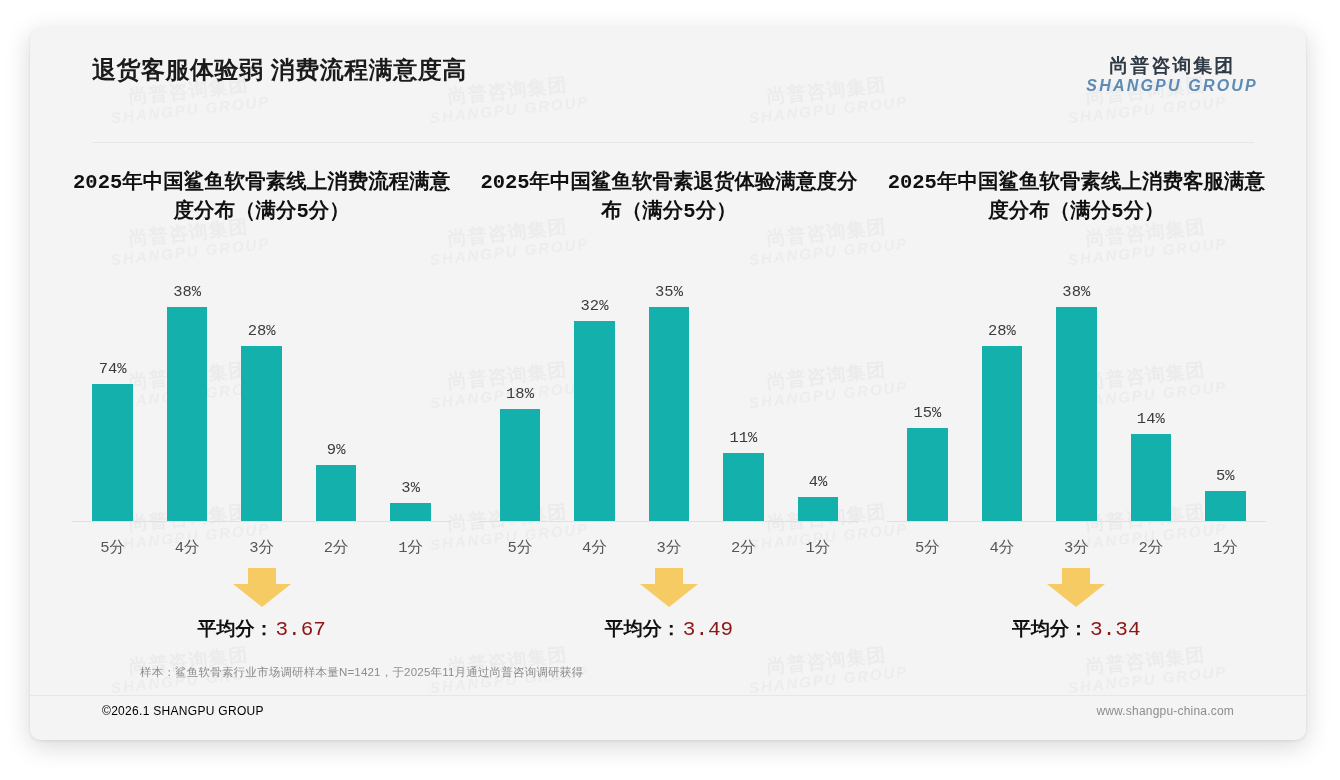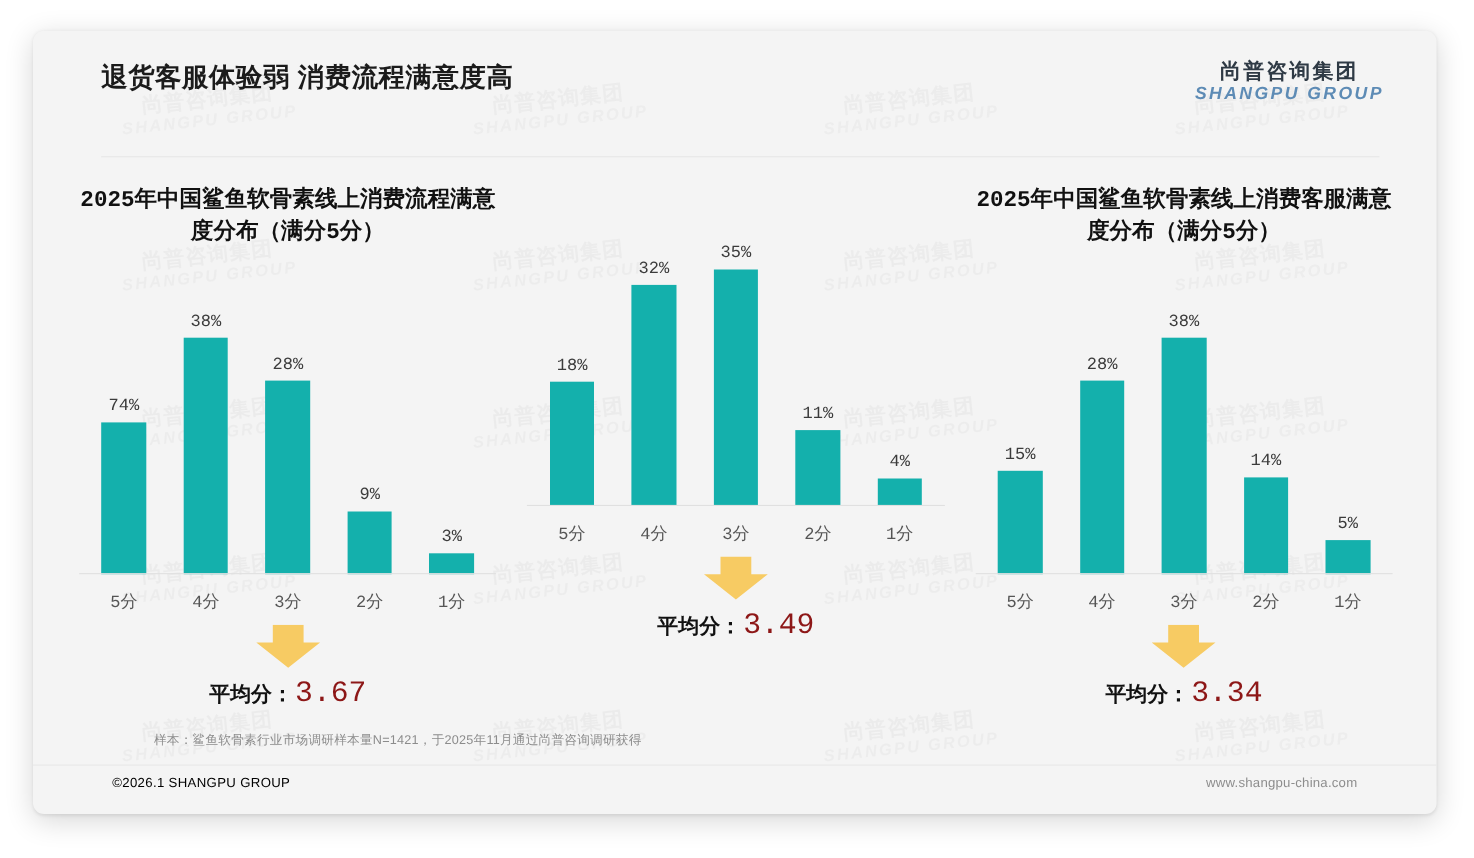--- a/index.html
+++ b/index.html
@@ -64,21 +64,21 @@
   .tick{width:18%;text-align:center;font-size:15.5px;color:#555;}
 
   
   .avg-wrap{position:relative;height:104px;margin-top:6px;}
   .arrow{position:absolute;top:4px;width:100%;display:flex;justify-content:center;}
   .arrow svg{display:block;}
   .avg{
     position:absolute;top:52px;width:100%;text-align:center;
     font-size:19px;font-weight:700;color:#111;white-space:nowrap;
   }
-  .avg .num{color:#8d1717;font-weight:400;font-size:27px;margin-left:2px;}
+  .avg .num{color:#8d1717;font-weight:400;font-size:21px;margin-left:2px;}
 
   
   .footnote{
     position:absolute;left:110px;bottom:60px;
     font-size:11.5px;color:#8c8c8c;letter-spacing:.2px;white-space:nowrap;
   }
   .footer-rule{position:absolute;left:0;bottom:44px;width:100%;height:1px;background:#e7e7e7;}
   .footer{position:absolute;left:0;bottom:10px;width:100%;height:30px;}
   .footer-left{position:absolute;left:72px;top:4px;font-size:12px;color:#000000;letter-spacing:.3px;}
   .footer-right{position:absolute;right:72px;top:4px;font-size:12px;color:#8d8d8d;letter-spacing:.2px;}
@@ -218,20 +218,21 @@
         <div class="avg-wrap">
           <div class="arrow">
             <svg width="62" height="40" viewBox="0 0 62 40" aria-hidden="true">
               <polygon points="17,0 45,0 45,16 60,16 31,39 2,16 17,16" fill="#f7cb63"></polygon>
             </svg>
           </div>
           <div class="avg"><span>平均分：</span><span class="num" style="color: rgb(141, 23, 23);">3.67</span></div>
         </div>
       </div>
       <div class="panel">
+        <div class="panel-title">2025年中国鲨鱼软骨素退货体验满意度分布（满分5分）</div>
         <div class="plot">
           <div class="bars">
             <div class="bar-col">
               <div class="bar-val">18%</div>
               <div class="bar" style="height: 42.8571%; background: rgb(20, 176, 172);"></div>
             </div>
             <div class="bar-col">
               <div class="bar-val">32%</div>
               <div class="bar" style="height: 76.1905%; background: rgb(20, 176, 172);"></div>
             </div>

